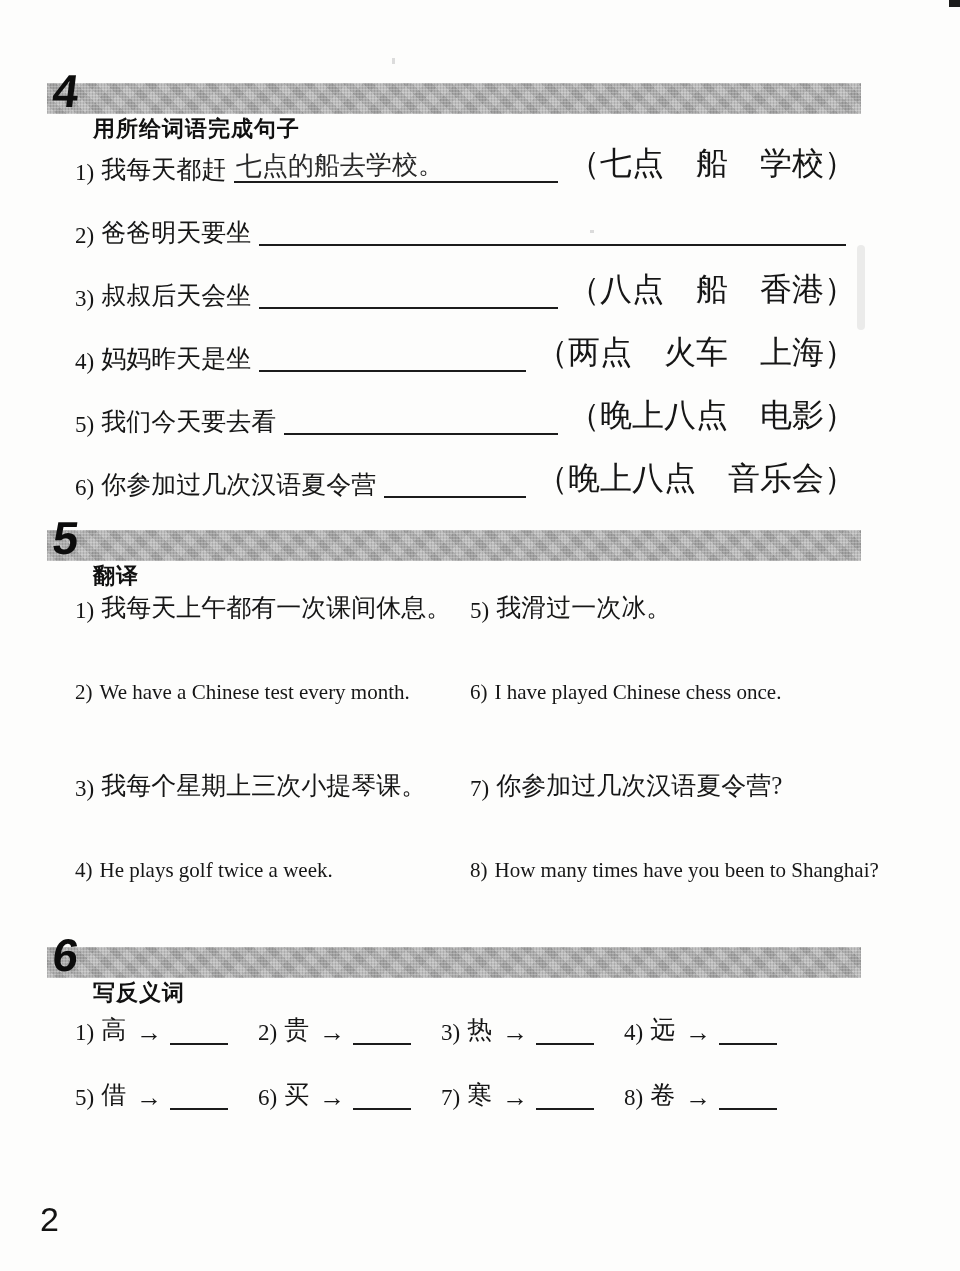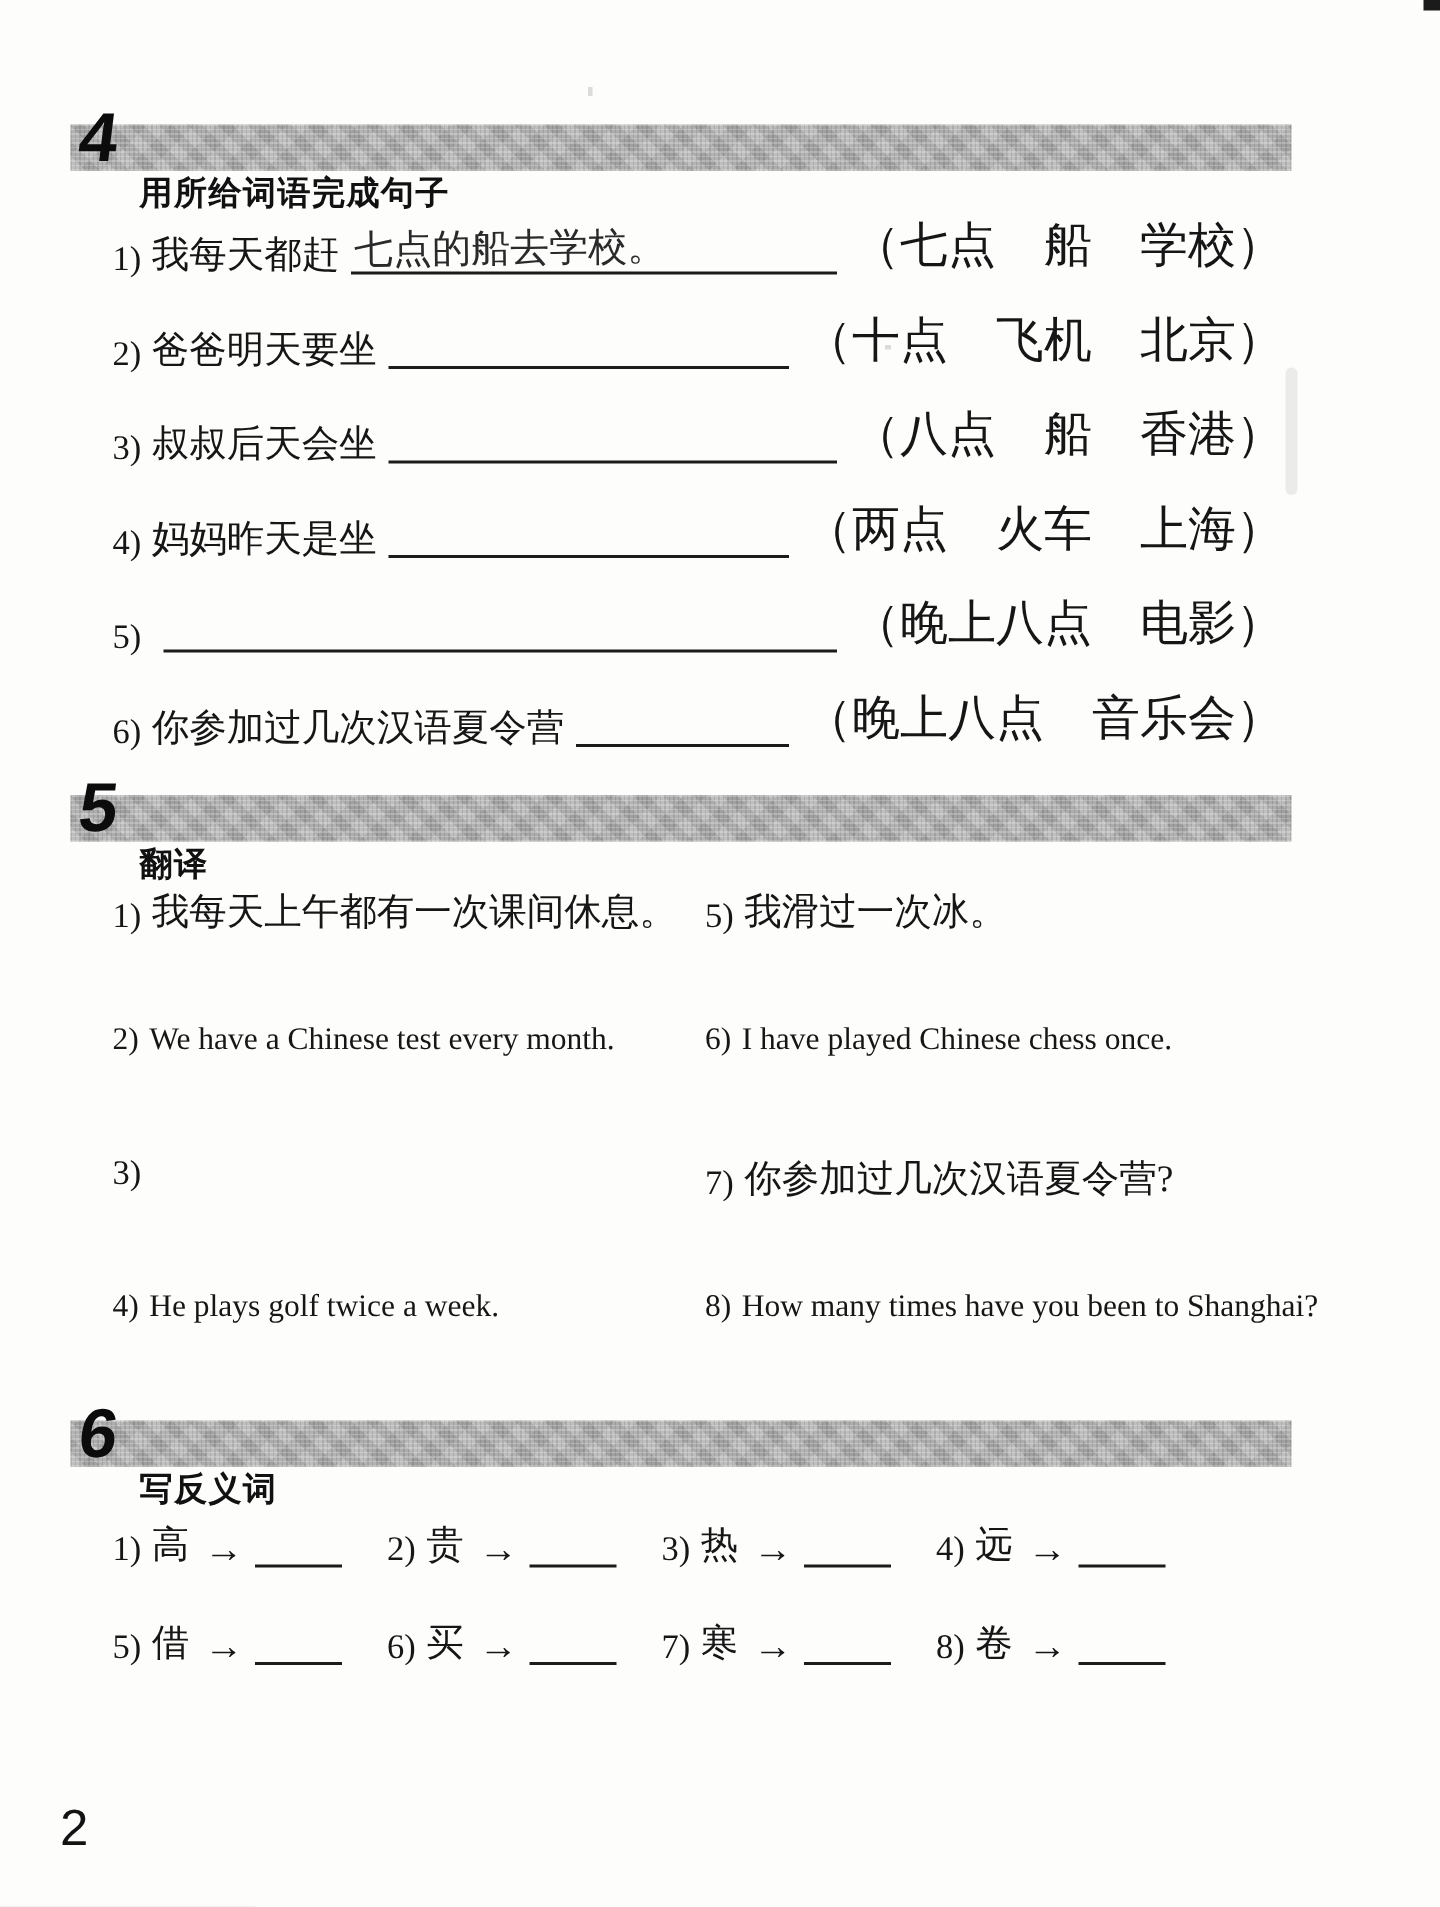--- a/index.html
+++ b/index.html
@@ -122,36 +122,36 @@
       <span class="zh">我每天都赶</span>
       <span class="blank">
         <span class="answer">七点的船去学校。</span>
       </span>
       <span class="hint zh">（七点　船　学校）</span>
     </div>
     <div class="s4-row">
       <span class="inum">2)</span>
       <span class="zh">爸爸明天要坐</span>
       <span class="blank"></span>
-      <span class="hint zh">（十点　飞机　北京）</span>
     </div>
     <div class="s4-row">
       <span class="inum">3)</span>
       <span class="zh">叔叔后天会坐</span>
       <span class="blank"></span>
       <span class="hint zh">（八点　船　香港）</span>
     </div>
     <div class="s4-row">
       <span class="inum">4)</span>
       <span class="zh">妈妈昨天是坐</span>
       <span class="blank"></span>
       <span class="hint zh">（两点　火车　上海）</span>
     </div>
     <div class="s4-row">
       <span class="inum">5)</span>
+      <span class="zh">我们今天要去看</span>
       <span class="blank"></span>
       <span class="hint zh">（晚上八点　电影）</span>
     </div>
     <div class="s4-row">
       <span class="inum">6)</span>
       <span class="zh">你参加过几次汉语夏令营</span>
       <span class="blank"></span>
       <span class="hint zh">（晚上八点　音乐会）</span>
     </div>
   </div>
@@ -178,20 +178,21 @@
         <span class="txt en">We have a Chinese test every month.</span>
       </div>
       <div class="s5-cell right">
         <span class="inum">6)</span>
         <span class="txt en">I have played Chinese chess once.</span>
       </div>
     </div>
     <div class="s5-row zh-row">
       <div class="s5-cell left">
         <span class="inum">3)</span>
+        <span class="txt zh">我每个星期上三次小提琴课。</span>
       </div>
       <div class="s5-cell right">
         <span class="inum">7)</span>
         <span class="txt zh">你参加过几次汉语夏令营?</span>
       </div>
     </div>
     <div class="s5-row en">
       <div class="s5-cell left">
         <span class="inum">4)</span>
         <span class="txt en">He plays golf twice a week.</span>

